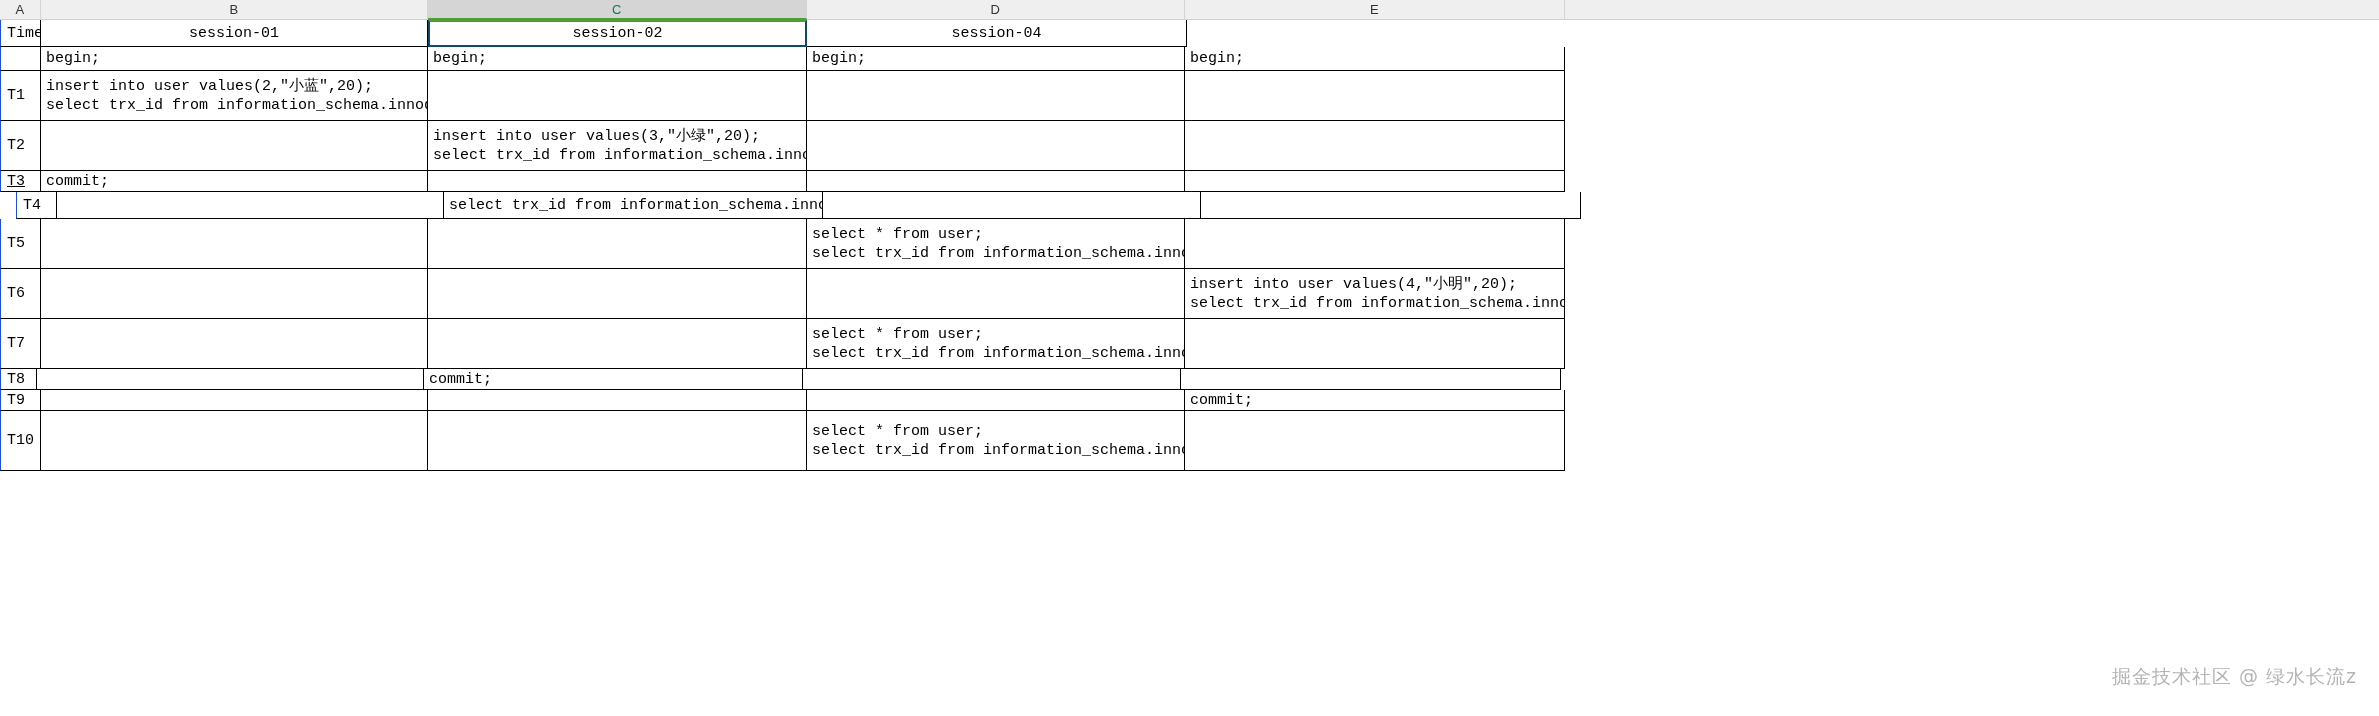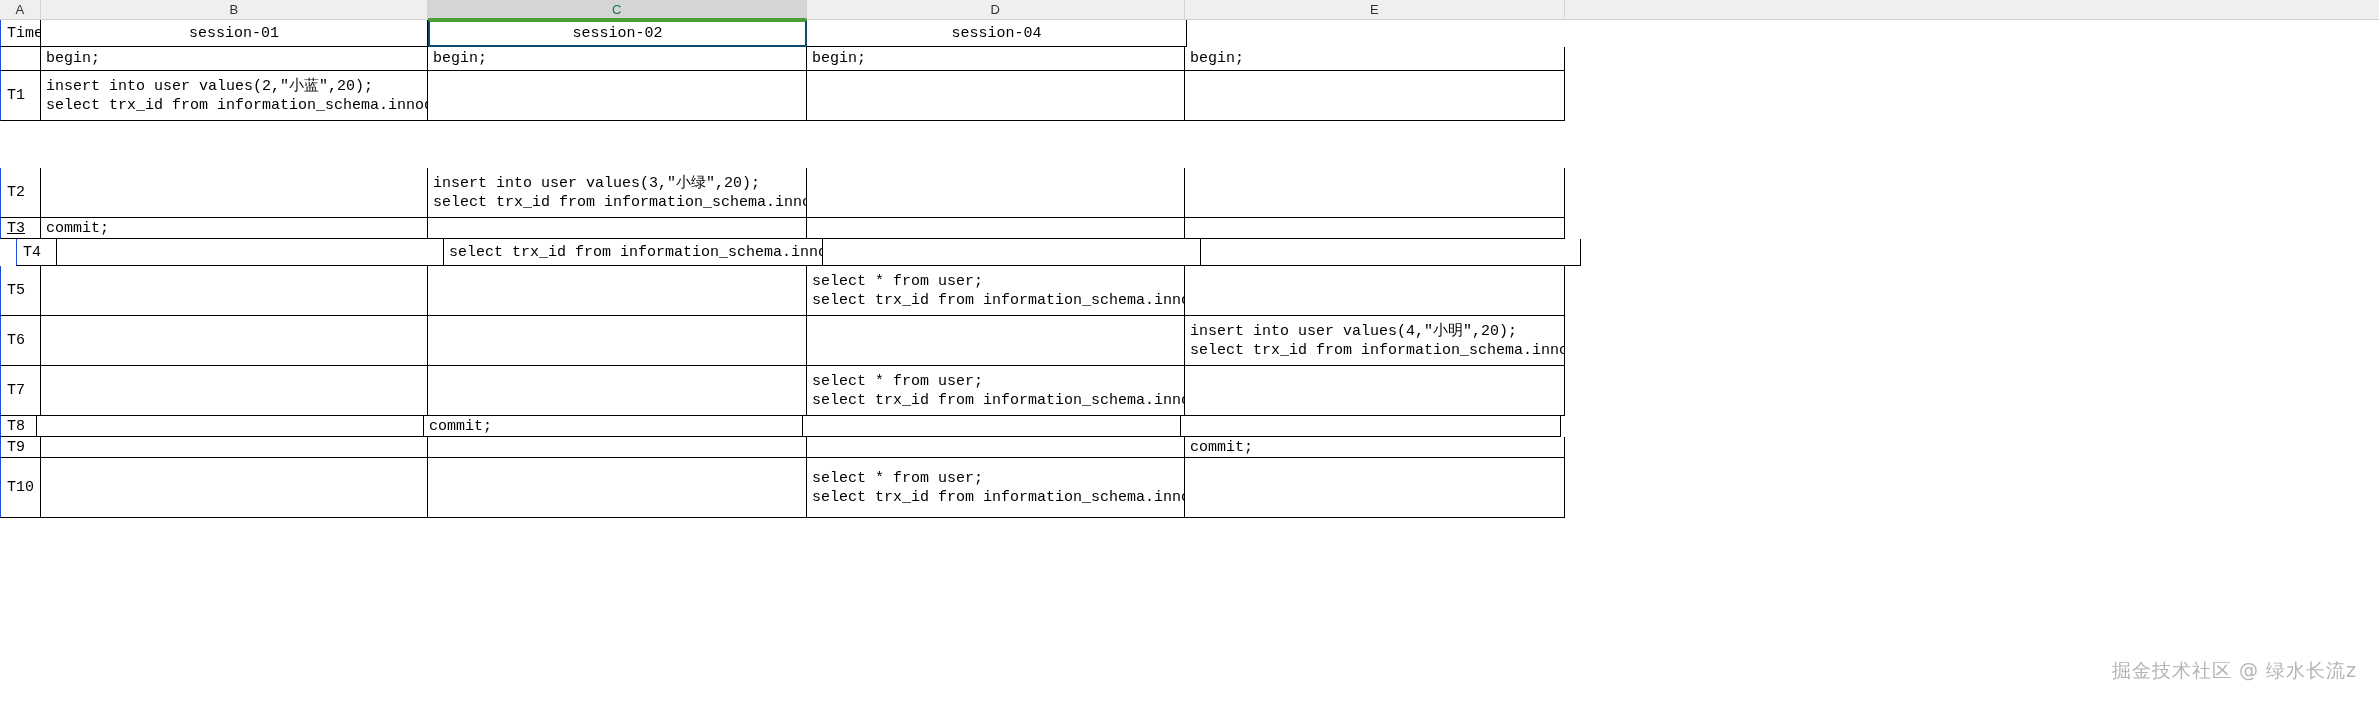--- a/index.html
+++ b/index.html
@@ -100,21 +100,21 @@
   }
   .cell.selected-cell {
     border: 2px solid #0c4a6e;
     border-top: 2px solid #4a9e35;
   }
 
   
   .watermark {
     position: absolute;
     right: 22px;
-    bottom: 32px;
+    bottom: 26px;
     font-family: "DejaVu Sans", sans-serif;
     font-size: 19px;
     color: #b4b4b4;
     white-space: pre;
     pointer-events: none;
     letter-spacing: 1px;
   }
 </style>
 </head>
 <body>
@@ -167,21 +167,21 @@
           <span class="txt">T1</span>
         </div>
         <div class="cell vcenter" style="width: 387px; height: 50px;">
           <span class="txt">insert into user values(2,"小蓝",20);</span>
           <span class="txt">select trx_id from information_schema.innodb_trx;</span>
         </div>
         <div class="cell vcenter" style="width: 379px; height: 50px;"></div>
         <div class="cell vcenter" style="width: 378px; height: 50px;"></div>
         <div class="cell vcenter" style="width: 380px; height: 50px;"></div>
       </div>
-      <div class="row" style="height: 50px; margin-top: 47px;">
+      <div class="row" style="height: 50px;">
         <div class="cell rowlabel" style="width: 41px; height: 50px;">
           <span class="txt">T2</span>
         </div>
         <div class="cell vcenter" style="width: 387px; height: 50px;"></div>
         <div class="cell vcenter" style="width: 379px; height: 50px;">
           <span class="txt">insert into user values(3,"小绿",20);</span>
           <span class="txt">select trx_id from information_schema.innodb_trx;</span>
         </div>
         <div class="cell vcenter" style="width: 378px; height: 50px;"></div>
         <div class="cell vcenter" style="width: 380px; height: 50px;"></div>

